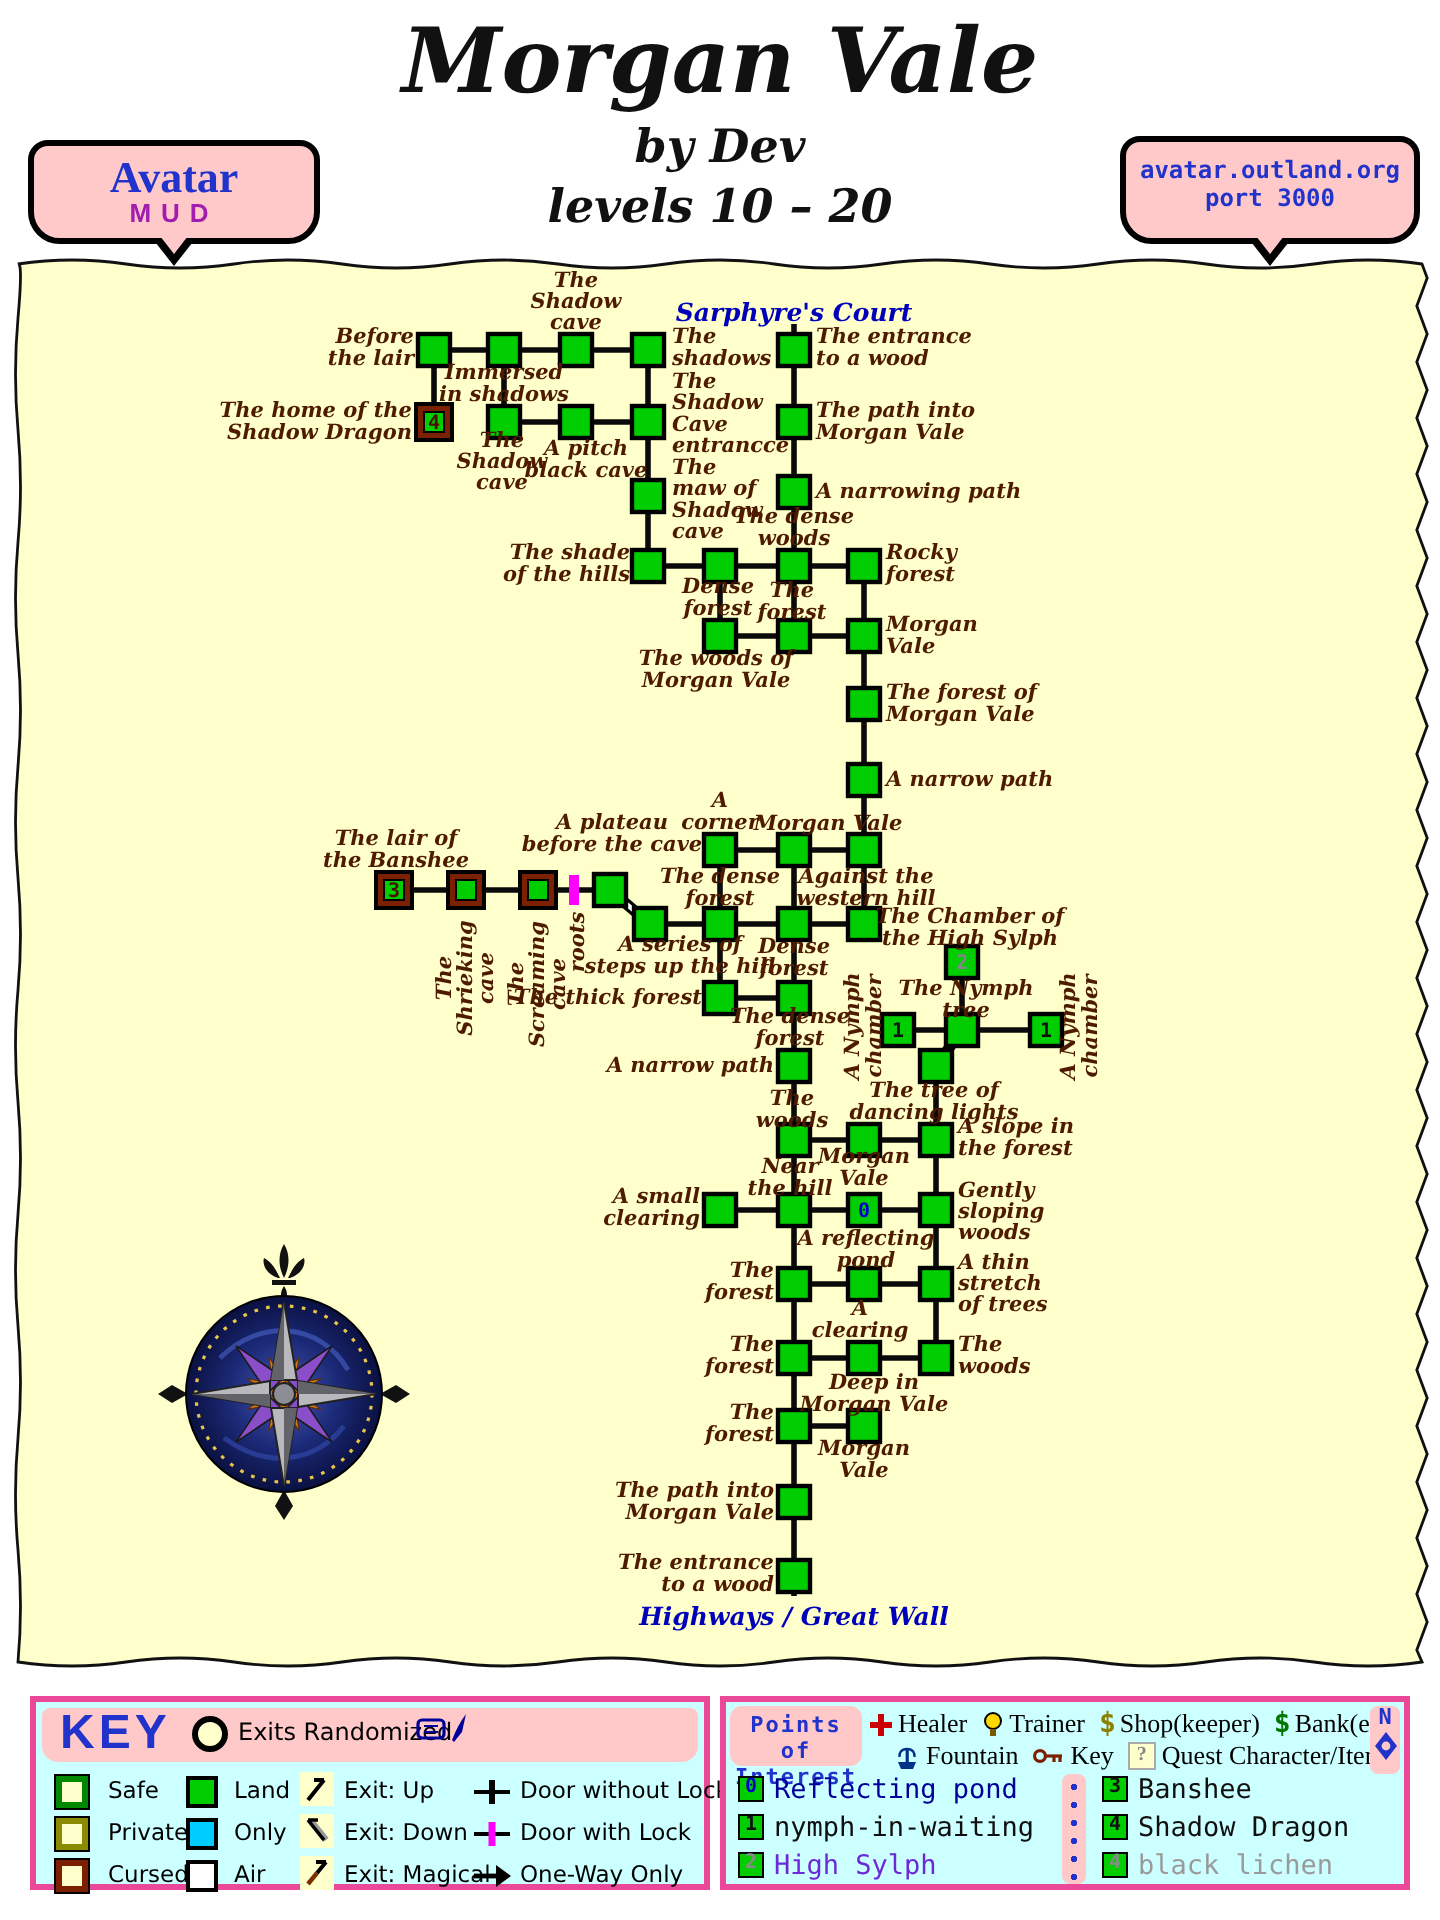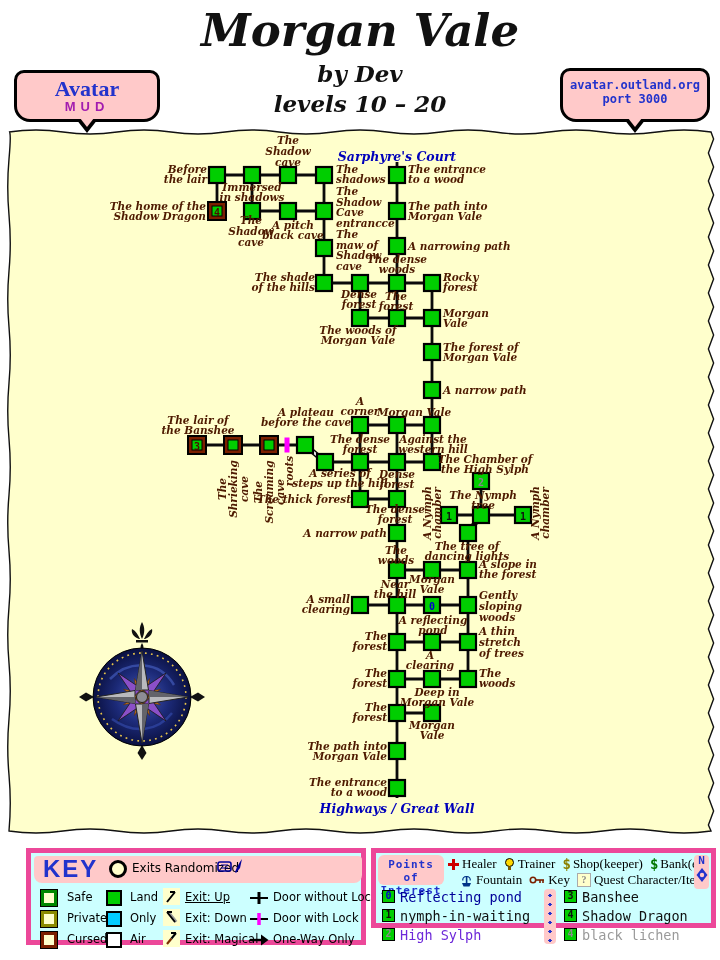--- a/index.html
+++ b/index.html
@@ -24,23 +24,23 @@
   .badge-right{left:560px;top:68px;width:144px;height:48px;}
   .badge-right .l1{font:bold 12px "DejaVu Sans Mono",monospace;color:#2233CC;margin-top:7px;}
   .badge-right .l2{font:bold 12px "DejaVu Sans Mono",monospace;color:#2233CC;}
   
   #map-svg{position:absolute;left:0;top:0;}
   #map-svg .mlbl{font:italic bold 10.5px "DejaVu Serif",serif;fill:#4E1A00;}
   #map-svg .mlbl tspan{dominant-baseline:central;}
   #map-svg .blue{font:italic bold 12.5px "DejaVu Serif",serif;fill:#0000BB;}
   #map-svg .rnum{font:bold 10px "DejaVu Sans Mono",monospace;dominant-baseline:central;text-anchor:middle;}
   
-  .panel{position:absolute;background:#CCFFFF;border:5px solid #ec4899;box-sizing:border-box;margin-left:11px;}
+  .panel{position:absolute;background:#CCFFFF;border:3px solid #ec4899;box-sizing:border-box;}
   .key-panel{left:15px;top:848px;width:340px;height:97px;}
-  .poi-panel{left:360px;top:848px;width:345px;height:80px;}
+  .poi-panel{left:360px;top:848px;width:345px;height:97px;}
   .key-band{position:absolute;left:3px;top:3px;width:328px;height:27px;background:#FFC9C9;border-radius:4px 4px 8px 8px;}
   .key-title{position:absolute;left:12px;top:2px;font:bold 24px "Liberation Sans",sans-serif;letter-spacing:2px;color:#2233CC;}
   .rand-circle{position:absolute;left:78px;top:7px;width:12px;height:12px;background:#FFFFCC;border:3px solid #000;border-radius:50%;}
   .rand-label{position:absolute;left:101px;top:8px;font:12px "DejaVu Sans",sans-serif;color:#000;}
   .credit{position:absolute;right:6px;top:3px;text-align:left;color:#CC00CC;font:bold 10.5px "DejaVu Sans",sans-serif;line-height:11px;}
   .credit-icons{position:absolute;right:118px;top:5px;}
   .kcell{position:absolute;height:20px;}
   .klabel{font:11.5px "DejaVu Sans",sans-serif;color:#000;white-space:nowrap;}
   .sw{width:10px;height:10px;background:#FFFFCC;outline:1px solid #000;}
   .sw-safe{border:3px solid #008800;}
@@ -327,21 +327,21 @@
     <div class="kcell" style="left:75px;top:79px;">
         <div class="tile tile-air"></div>
       </div>
     <div class="kcell klabel" style="left:99px;top:79px;">Air</div>
 
     <div class="kcell" style="left:132px;top:35px;">
       <svg width="17" height="17">
           <rect x="0" y="0" width="17" height="17" fill="#FFFFCC"></rect>
           <path d="M4 14 L12 4 M12 4 L7 4" stroke="#000" stroke-width="2" fill="none"></path>
         </svg></div>
-    <div class="kcell klabel" style="left:154px;top:37px;text-decoration:underline;">Exit: Up</div>
+    <div class="kcell klabel" style="left:154px;top:37px;">Exit: Up</div>
     <div class="kcell" style="left:132px;top:56px;">
       <svg width="17" height="17">
           <rect x="0" y="0" width="17" height="17" fill="#FFFFCC"></rect>
           <path d="M5 3 L13 13" stroke="#999" stroke-width="3.4" fill="none"></path>
           <path d="M4 3 L12 13 M4 3 L9 3" stroke="#000" stroke-width="1.8" fill="none"></path>
         </svg></div>
     <div class="kcell klabel" style="left:154px;top:58px;">Exit: Down</div>
     <div class="kcell" style="left:132px;top:77px;">
       <svg width="17" height="17">
           <rect x="0" y="0" width="17" height="17" fill="#FFFFCC"></rect>

